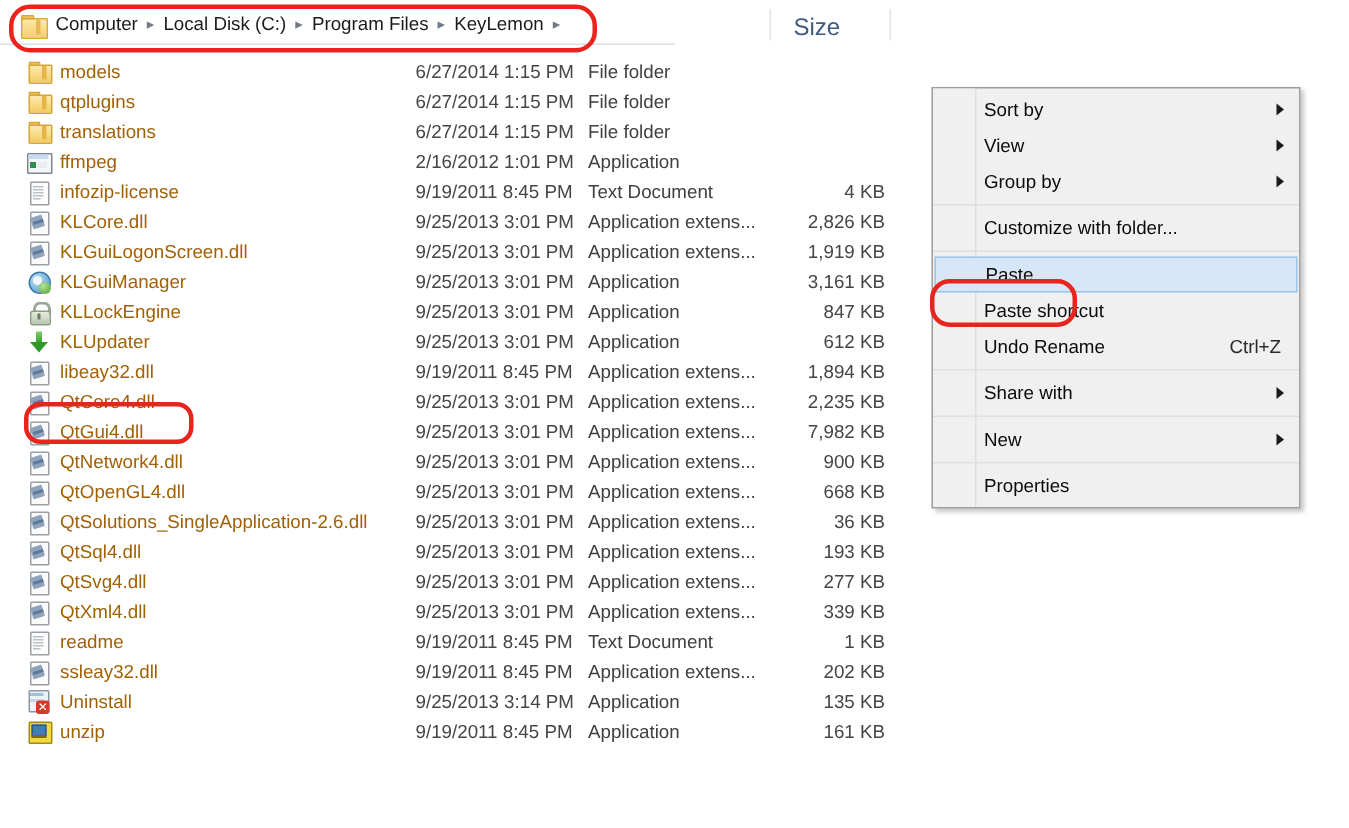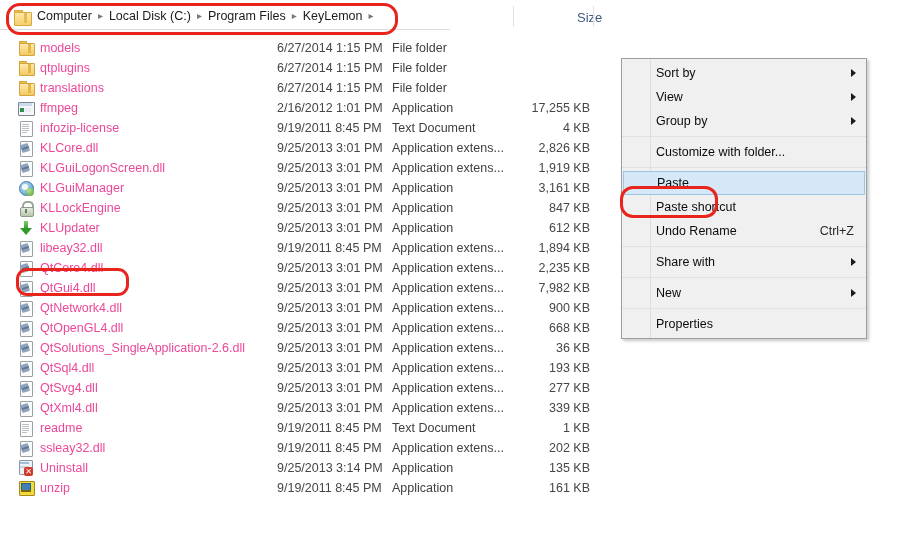--- a/index.html
+++ b/index.html
@@ -19,28 +19,28 @@
     background:#f0c155;border:1px solid #d6a93c;border-bottom:none;border-radius:1px 1px 0 0;}
   #crumbfolder .fs{position:absolute;left:10px;top:3px;width:3px;height:10px;background:#e8bb50;}
   .crumbs{position:absolute;left:36px;top:5px;white-space:nowrap;
     font-size:12.5px;color:#1b1b1b;}
   .crumbs .seg{padding:0 1px;}
   .crumbs .sep{color:#6e7b87;font-size:10px;padding:0 5px;position:relative;top:-1px;}
   #crumbline{position:absolute;left:0;top:29px;width:450px;height:1px;background:#d9dde2;}
 
   
   #colheaders{position:absolute;left:450px;top:4px;width:160px;height:25px;}
-  #colheaders .hdr{position:absolute;top:6px;font-size:13px;color:#3f5a7d;margin-left:48px;}
+  #colheaders .hdr{position:absolute;top:6px;font-size:16px;color:#3f5a7d;}
   #colheaders .vline{position:absolute;top:2px;width:1px;height:21px;background:#dfe3e8;}
 
   
   #filelist{position:absolute;left:0;top:38px;width:610px;}
   .row{position:relative;height:20px;line-height:20px;white-space:nowrap;}
   .row .ic{position:absolute;left:18px;top:2px;width:16px;height:16px;}
-  .row .nm{position:absolute;left:40px;top:0;font-size:12.5px;color:#ec4899;}
+  .row .nm{position:absolute;left:40px;top:0;font-size:12.5px;color:#a16207;}
   .row .dt{position:absolute;left:277px;top:0;font-size:12.5px;color:#464646;}
   .row .tp{position:absolute;left:392px;top:0;font-size:12.5px;color:#404040;}
   .row .sz{position:absolute;left:450px;width:140px;top:0;text-align:right;
     font-size:12.5px;color:#464646;}
 
   
   .i-folder{position:relative;}
   .i-folder .b{position:absolute;left:1px;top:3px;width:14px;height:11px;
     background:linear-gradient(#fdeab0,#f3ca61);border:1px solid #d3a63a;border-radius:1px;}
   .i-folder .t{position:absolute;left:1px;top:1px;width:6px;height:3px;
@@ -185,21 +185,20 @@
       <div class="row">
         <div class="ic i-app">
           <div class="p"></div>
           <div class="bar"></div>
           <div class="g"></div>
           <div class="w"></div>
         </div>
         <div class="nm">ffmpeg</div>
         <div class="dt">2/16/2012 1:01 PM</div>
         <div class="tp">Application</div>
-        <div class="sz">17,255 KB</div>
       </div>
       <div class="row">
         <div class="ic i-doc">
           <div class="p"></div>
           <div class="l" style="top:4px"></div>
           <div class="l" style="top:6px"></div>
           <div class="l" style="top:8px"></div>
           <div class="l" style="top:10px"></div>
           <div class="l" style="top:12px;width:5px"></div>
         </div>

